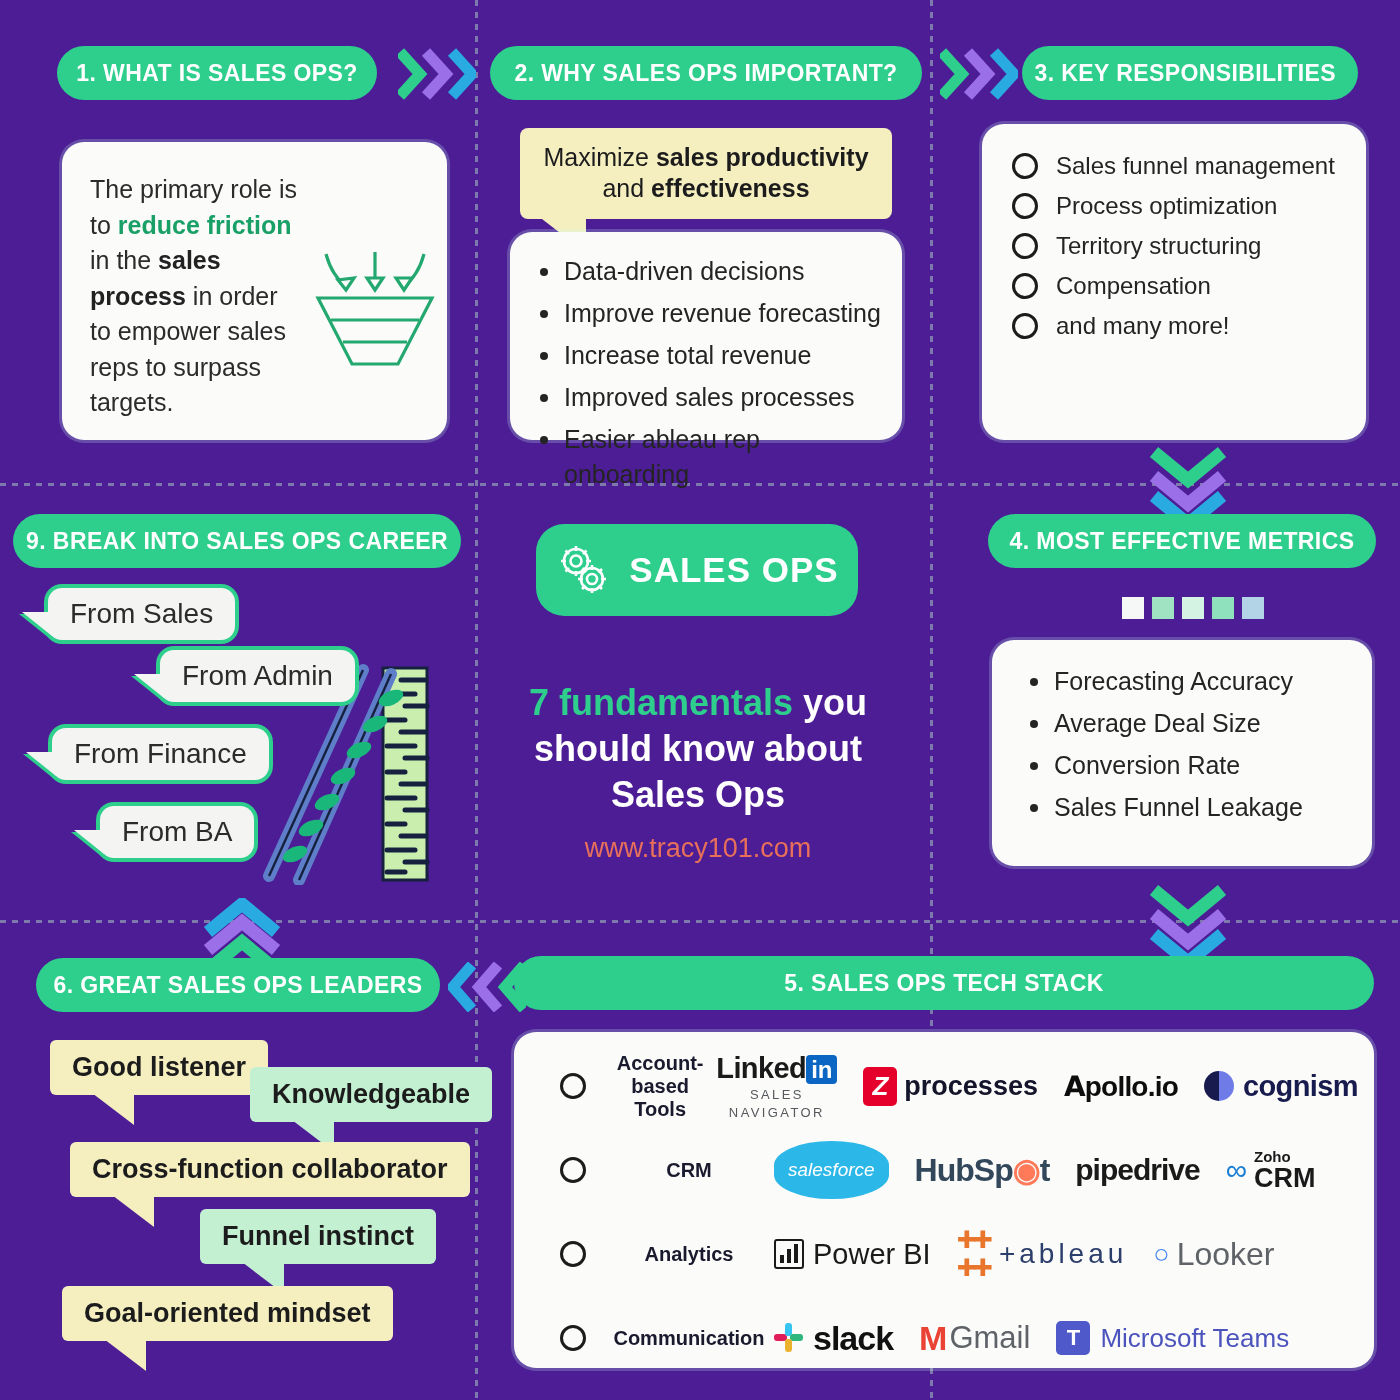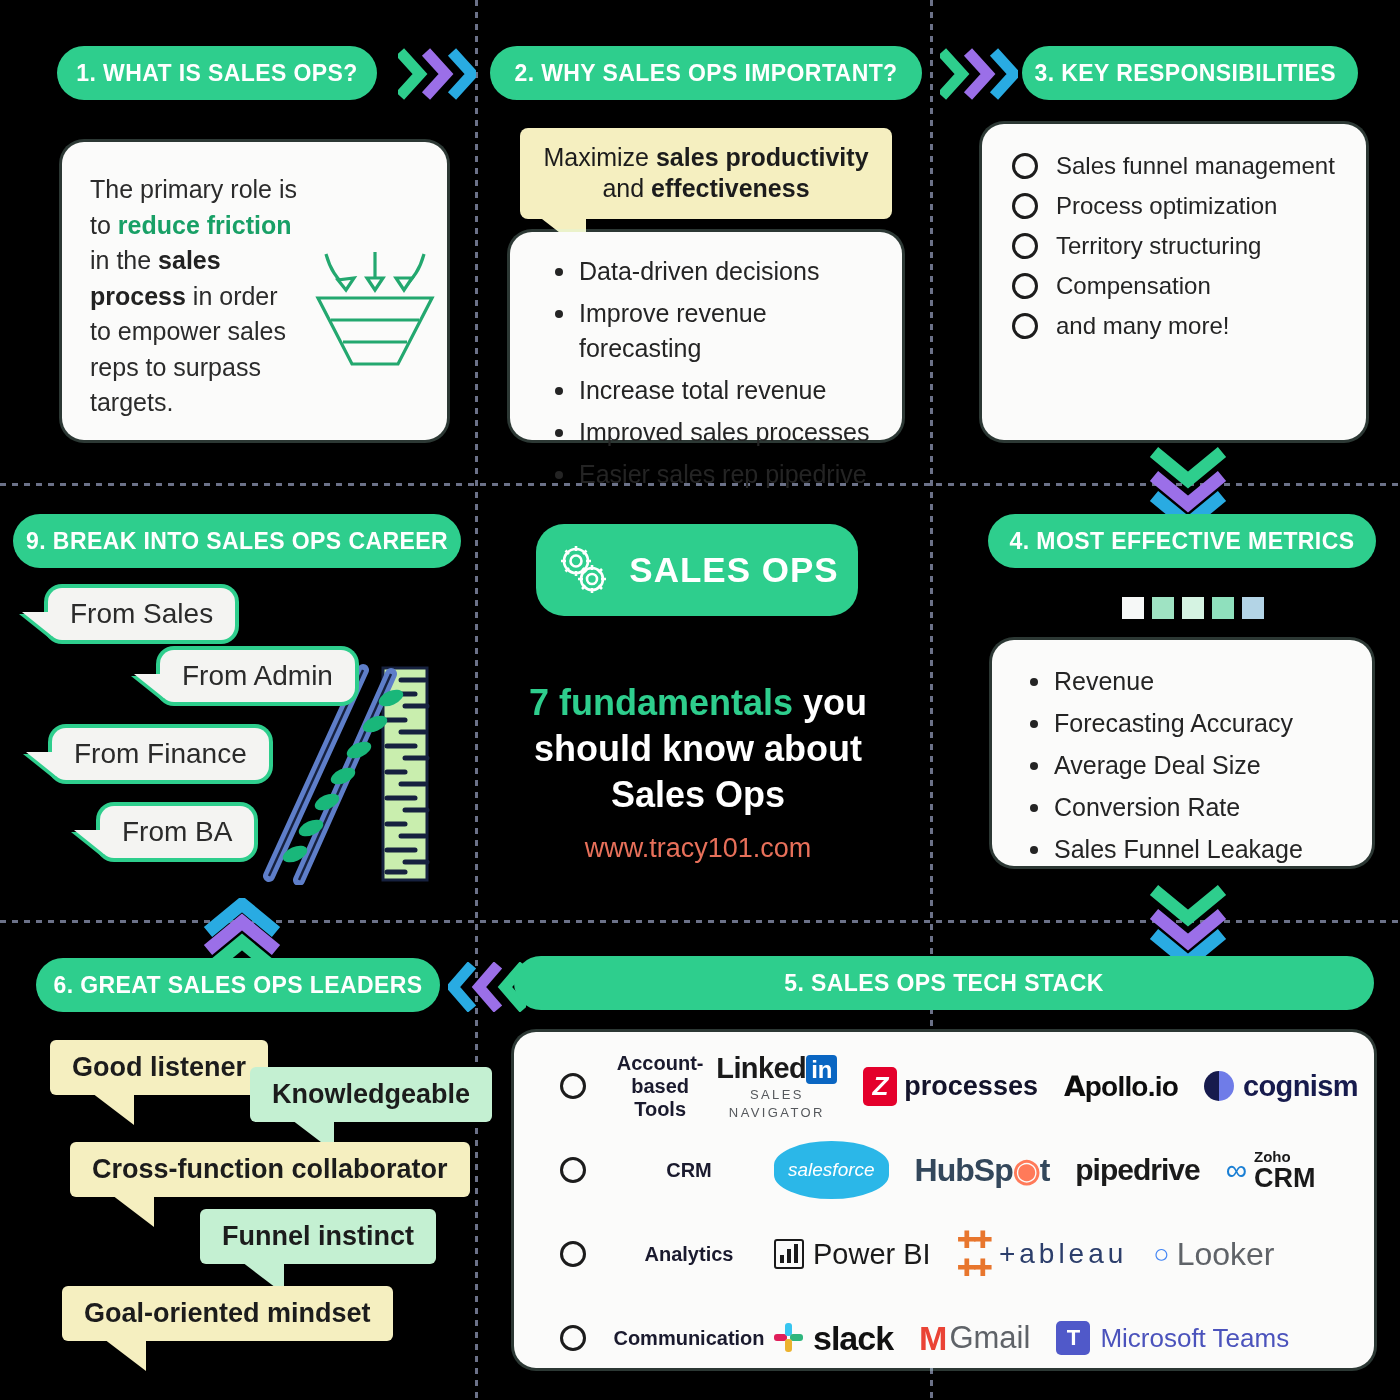--- a/index.html
+++ b/index.html
@@ -5,21 +5,21 @@
   * { box-sizing: border-box; margin: 0; padding: 0; }
   html, body {
     width: 1400px; height: 1400px;
     background: #1b2447;
     font-family: "Liberation Sans", sans-serif;
     overflow: hidden;
   }
   #page {
     position: relative;
     width: 1400px; height: 1400px;
-    background: #000000;
+    background: #4c1d95;
     text-decoration: underline;
   }
 
   
   .divider-v {
     position: absolute; top: 0; width: 3px; height: 1400px;
     background-image: linear-gradient(to bottom, #8f97b5 0 6px, transparent 6px 12px);
     background-size: 3px 12px;
     opacity: .75;
   }
@@ -223,26 +223,26 @@
   </div>
 
   <div style="position:absolute; left:520px; top:128px; width:372px;">
     <div style="background:#f5efc0; border-radius:8px; padding:14px 20px; font-size:25px; color:#1c1c1c; text-align:center; line-height:1.25;">
       <span>Maximize </span><b>sales productivity</b><span> and </span><b>effectiveness</b>
     </div>
     <div style="width:0;height:0;margin-left:22px;border-style:solid;border-width:34px 0 0 44px;border-color:#f5efc0 transparent transparent transparent;"></div>
   </div>
 
   <div class="card" style="left:510px; top:232px; width:392px; height:208px;">
-    <ul class="bullets" id="s2-bullets" style="padding:22px 20px 0 39px;">
+    <ul class="bullets" id="s2-bullets" style="padding:22px 20px 0 24px;">
         <li>Data-driven decisions</li>
         <li>Improve revenue forecasting</li>
         <li>Increase total revenue</li>
         <li>Improved sales processes</li>
-        <li>Easier sales rep pipedrive</li>
+        <li>Easier ableau rep onboarding</li>
       </ul>
   </div>
 
   <div class="pill right-lbl" style="left:1022px; top:46px; width:336px;">3. KEY RESPONSIBILITIES</div>
 
   <div class="card" style="left:982px; top:124px; width:384px; height:316px;">
     <div id="s3-list" style="padding:28px 20px 0 30px;">
         <div class="check-row">
           <span class="check-circle"></span>
           <span class="check-label">Sales funnel management</span>
@@ -301,21 +301,20 @@
   <div class="swatches" style="left:1122px; top:597px;" id="s4-swatches">
       <div class="swatch" style="background: rgb(246, 248, 247);"></div>
       <div class="swatch" style="background: rgb(159, 227, 195);"></div>
       <div class="swatch" style="background: rgb(213, 243, 226);"></div>
       <div class="swatch" style="background: rgb(143, 224, 189);"></div>
       <div class="swatch" style="background: rgb(179, 212, 230);"></div>
     </div>
 
   <div class="card" style="left:992px; top:640px; width:380px; height:226px;">
     <ul class="bullets" id="s4-bullets" style="padding:24px 20px 0 32px;">
-        <li>Revenue</li>
         <li>Forecasting Accuracy</li>
         <li>Average Deal Size</li>
         <li>Conversion Rate</li>
         <li>Sales Funnel Leakage</li>
       </ul>
   </div>
 
   <div class="chev" style="left:1146px; top:884px;">
     <svg width="84" height="78" viewBox="0 0 84 78">
       <path d="M8 6 L42 34 L76 6" fill="none" stroke="#2ECE8D" stroke-width="13"></path>

